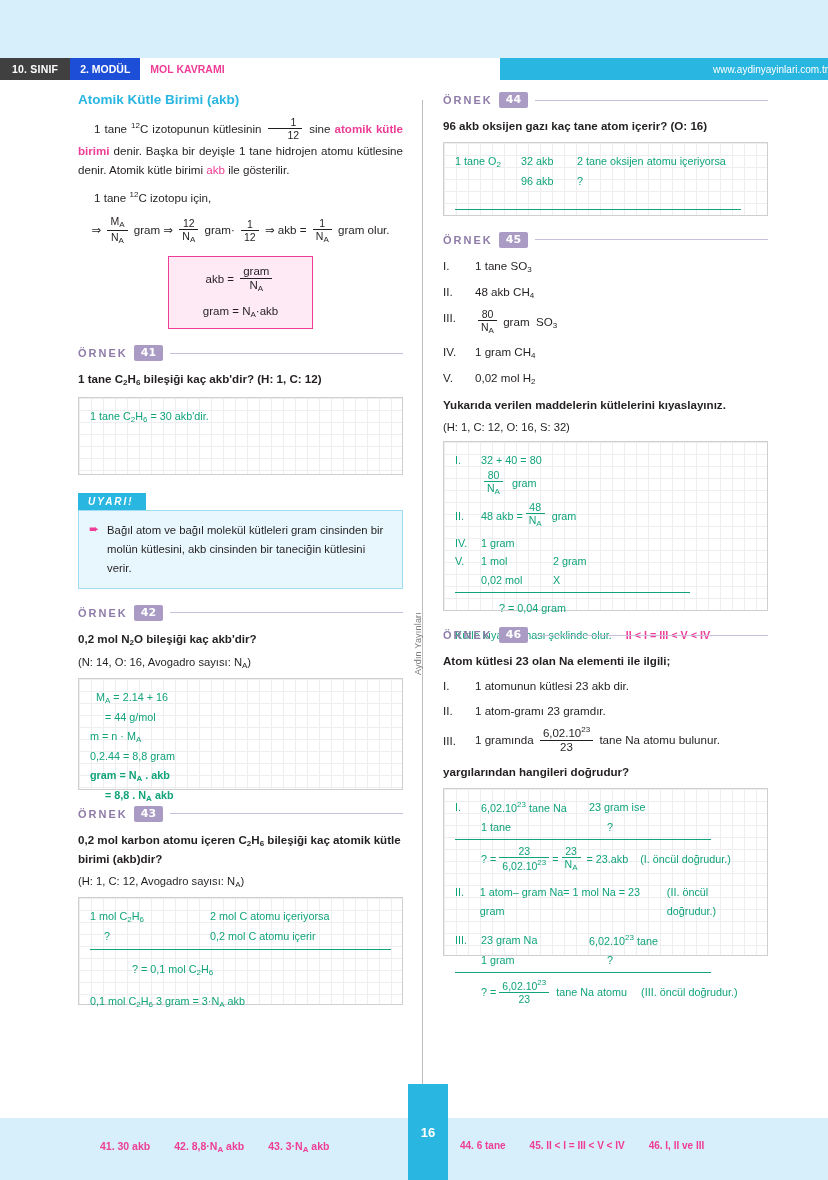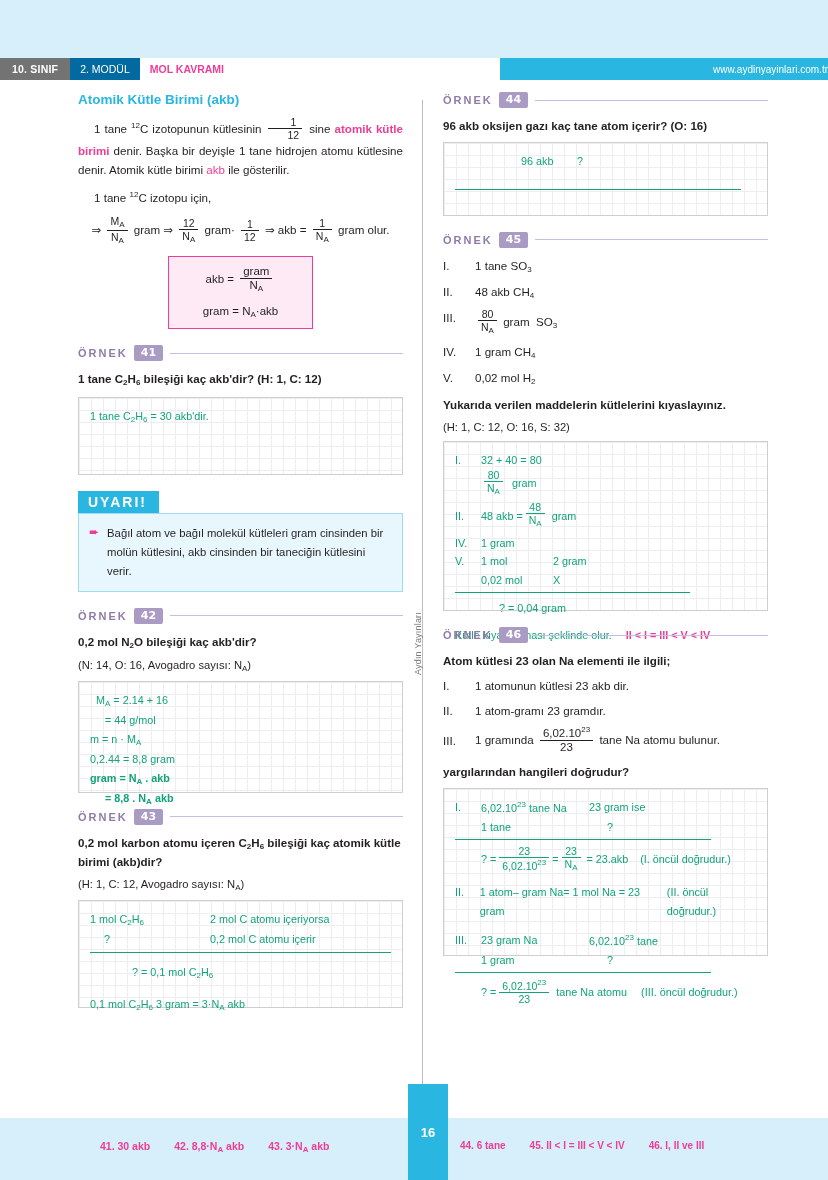--- a/index.html
+++ b/index.html
@@ -13,22 +13,22 @@
     overflow: hidden;
   }
   .page { position: relative; width: 828px; height: 1180px; background:#fff; }
 
   
   .top-band { position:absolute; left:0; top:0; width:828px; height:58px; background:#d7effa; }
   .bottom-band { position:absolute; left:0; bottom:0; width:828px; height:62px; background:#d7effa; }
 
   
   .header { position:absolute; left:0; top:58px; width:828px; height:22px; display:flex; align-items:stretch; }
-  .hdr-grade { background:#737373; color:#fff; font-size:10.5px; font-weight:bold; display:flex; align-items:center; padding:0 12px; letter-spacing:.2px;}
-  .hdr-module { background:#0369a1; color:#fff; font-size:10.5px; font-weight:normal; display:flex; align-items:center; padding:8px 10px; }
+  .hdr-grade { background:#404040; color:#fff; font-size:10.5px; font-weight:bold; display:flex; align-items:center; padding:0 12px; letter-spacing:.2px;}
+  .hdr-module { background:#1d4ed8; color:#fff; font-size:10.5px; font-weight:bold; display:flex; align-items:center; padding:8px 10px; }
   .hdr-title { background:#ffffff; color:#ee3d96; font-size:10.5px; font-weight:bold; display:flex; align-items:center; padding:0 10px; flex:0 0 360px; }
   .hdr-fill { background:#29b6e0; flex:1; display:flex; align-items:center; justify-content:flex-end; }
   .hdr-url { color:#ffffff; font-size:10px; }
 
   
   .content { position:absolute; left:0; top:92px; width:828px; height:1020px; }
   .col-left { position:absolute; left:78px; top:0; width:325px; }
   .col-right { position:absolute; left:443px; top:0; width:325px; }
   .divider { position:absolute; left:422px; top:8px; width:1px; height:1000px; background:#bdbdbd; }
   .side-label { position:absolute; left:413px; top:520px; width:18px; font-size:9px; color:#7a7a7a;
@@ -69,22 +69,22 @@
 
   
   .abox { border:1px solid #cfcfcf; background-image:
       linear-gradient(to right, #eeeeee 1px, transparent 1px),
       linear-gradient(to bottom, #eeeeee 1px, transparent 1px);
     background-size: 12px 12px;
     padding:9px 11px; color:#11a37a; font-size:10.8px; line-height:1.75; }
   .abox b { font-weight:bold; }
 
   
-  .uyari-tab { display:inline-block; background:#29b6e0; color:#fff; font-size:14px; font-weight:bold;
-     letter-spacing:2px; padding:3px 12px 3px 10px; }
+  .uyari-tab { display:inline-block; background:#29b6e0; color:#fff; font-size:10px; font-weight:bold;
+     letter-spacing:2px; padding:3px 12px 3px 10px;font-style:italic; }
   .uyari-body { border:1px solid #9fdcf0; background:#e8f7fd; padding:10px 12px 10px 10px; display:flex; gap:8px;
      font-size:11.3px; line-height:1.68; }
   .uyari-arrow { color:#ee3d96; font-size:12px; line-height:1.4; }
 
   
   ol.roman { margin:0 0 8px 0; padding:0; list-style:none; }
   ol.roman li { font-size:11.6px; line-height:1.5; margin-bottom:7px; display:flex; gap:10px; }
   ol.roman li .rn { width:22px; flex:0 0 22px; }
   ol.roman li .rtxt { flex:1; }
 
@@ -238,20 +238,25 @@
 
     <div class="col-right">
 
       <div class="ornek" style="margin-top:0">
         <span class="word">ÖRNEK</span>
         <span class="num">44</span>
         <span class="rule"></span>
       </div>
       <p class="q">96 akb oksijen gazı kaç tane atom içerir? (O: 16)</p>
       <div class="abox" style="height:74px">
+        <div style="display:flex">
+          <span style="width:66px">1 tane O<sub>2</sub></span>
+          <span style="width:56px">32 akb</span>
+          <span>2 tane oksijen atomu içeriyorsa</span>
+        </div>
         <div style="display:flex; border-bottom:1px solid #11a37a; padding-bottom:18px; width:95%">
           <span style="width:66px"></span>
           <span style="width:56px">96 akb</span>
           <span>?</span>
         </div>
       </div>
 
       <div class="ornek">
         <span class="word">ÖRNEK</span>
         <span class="num">45</span>

